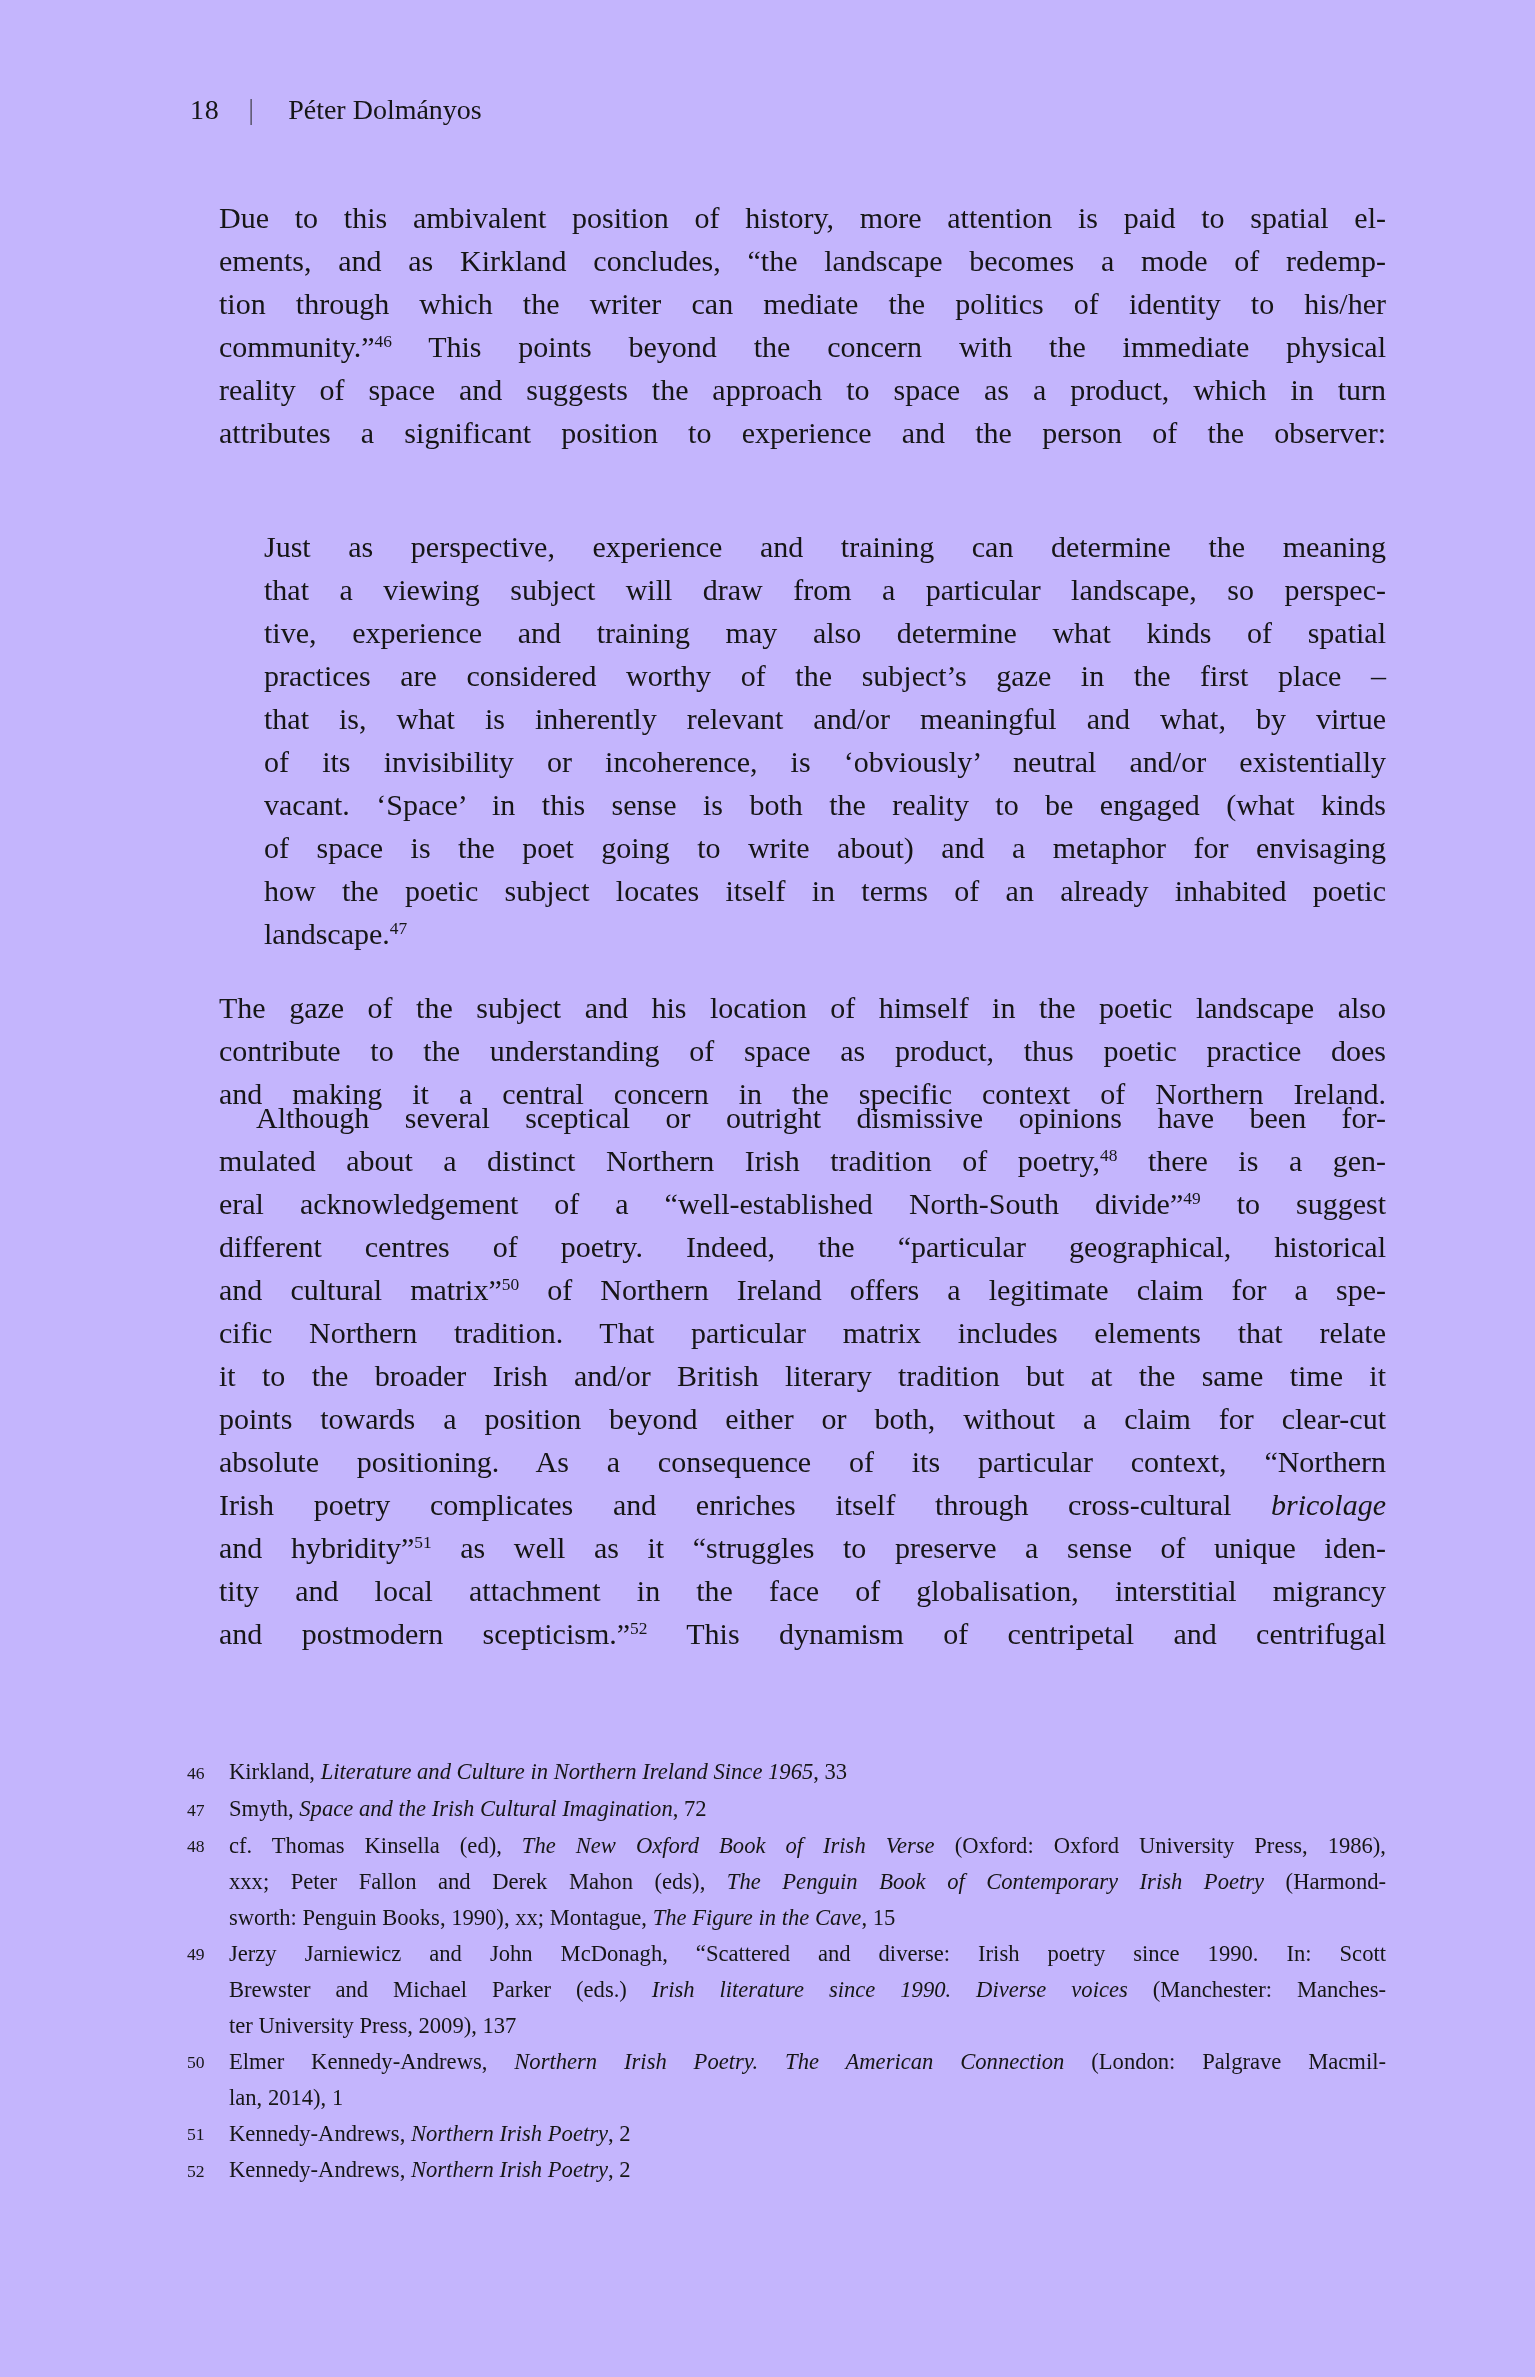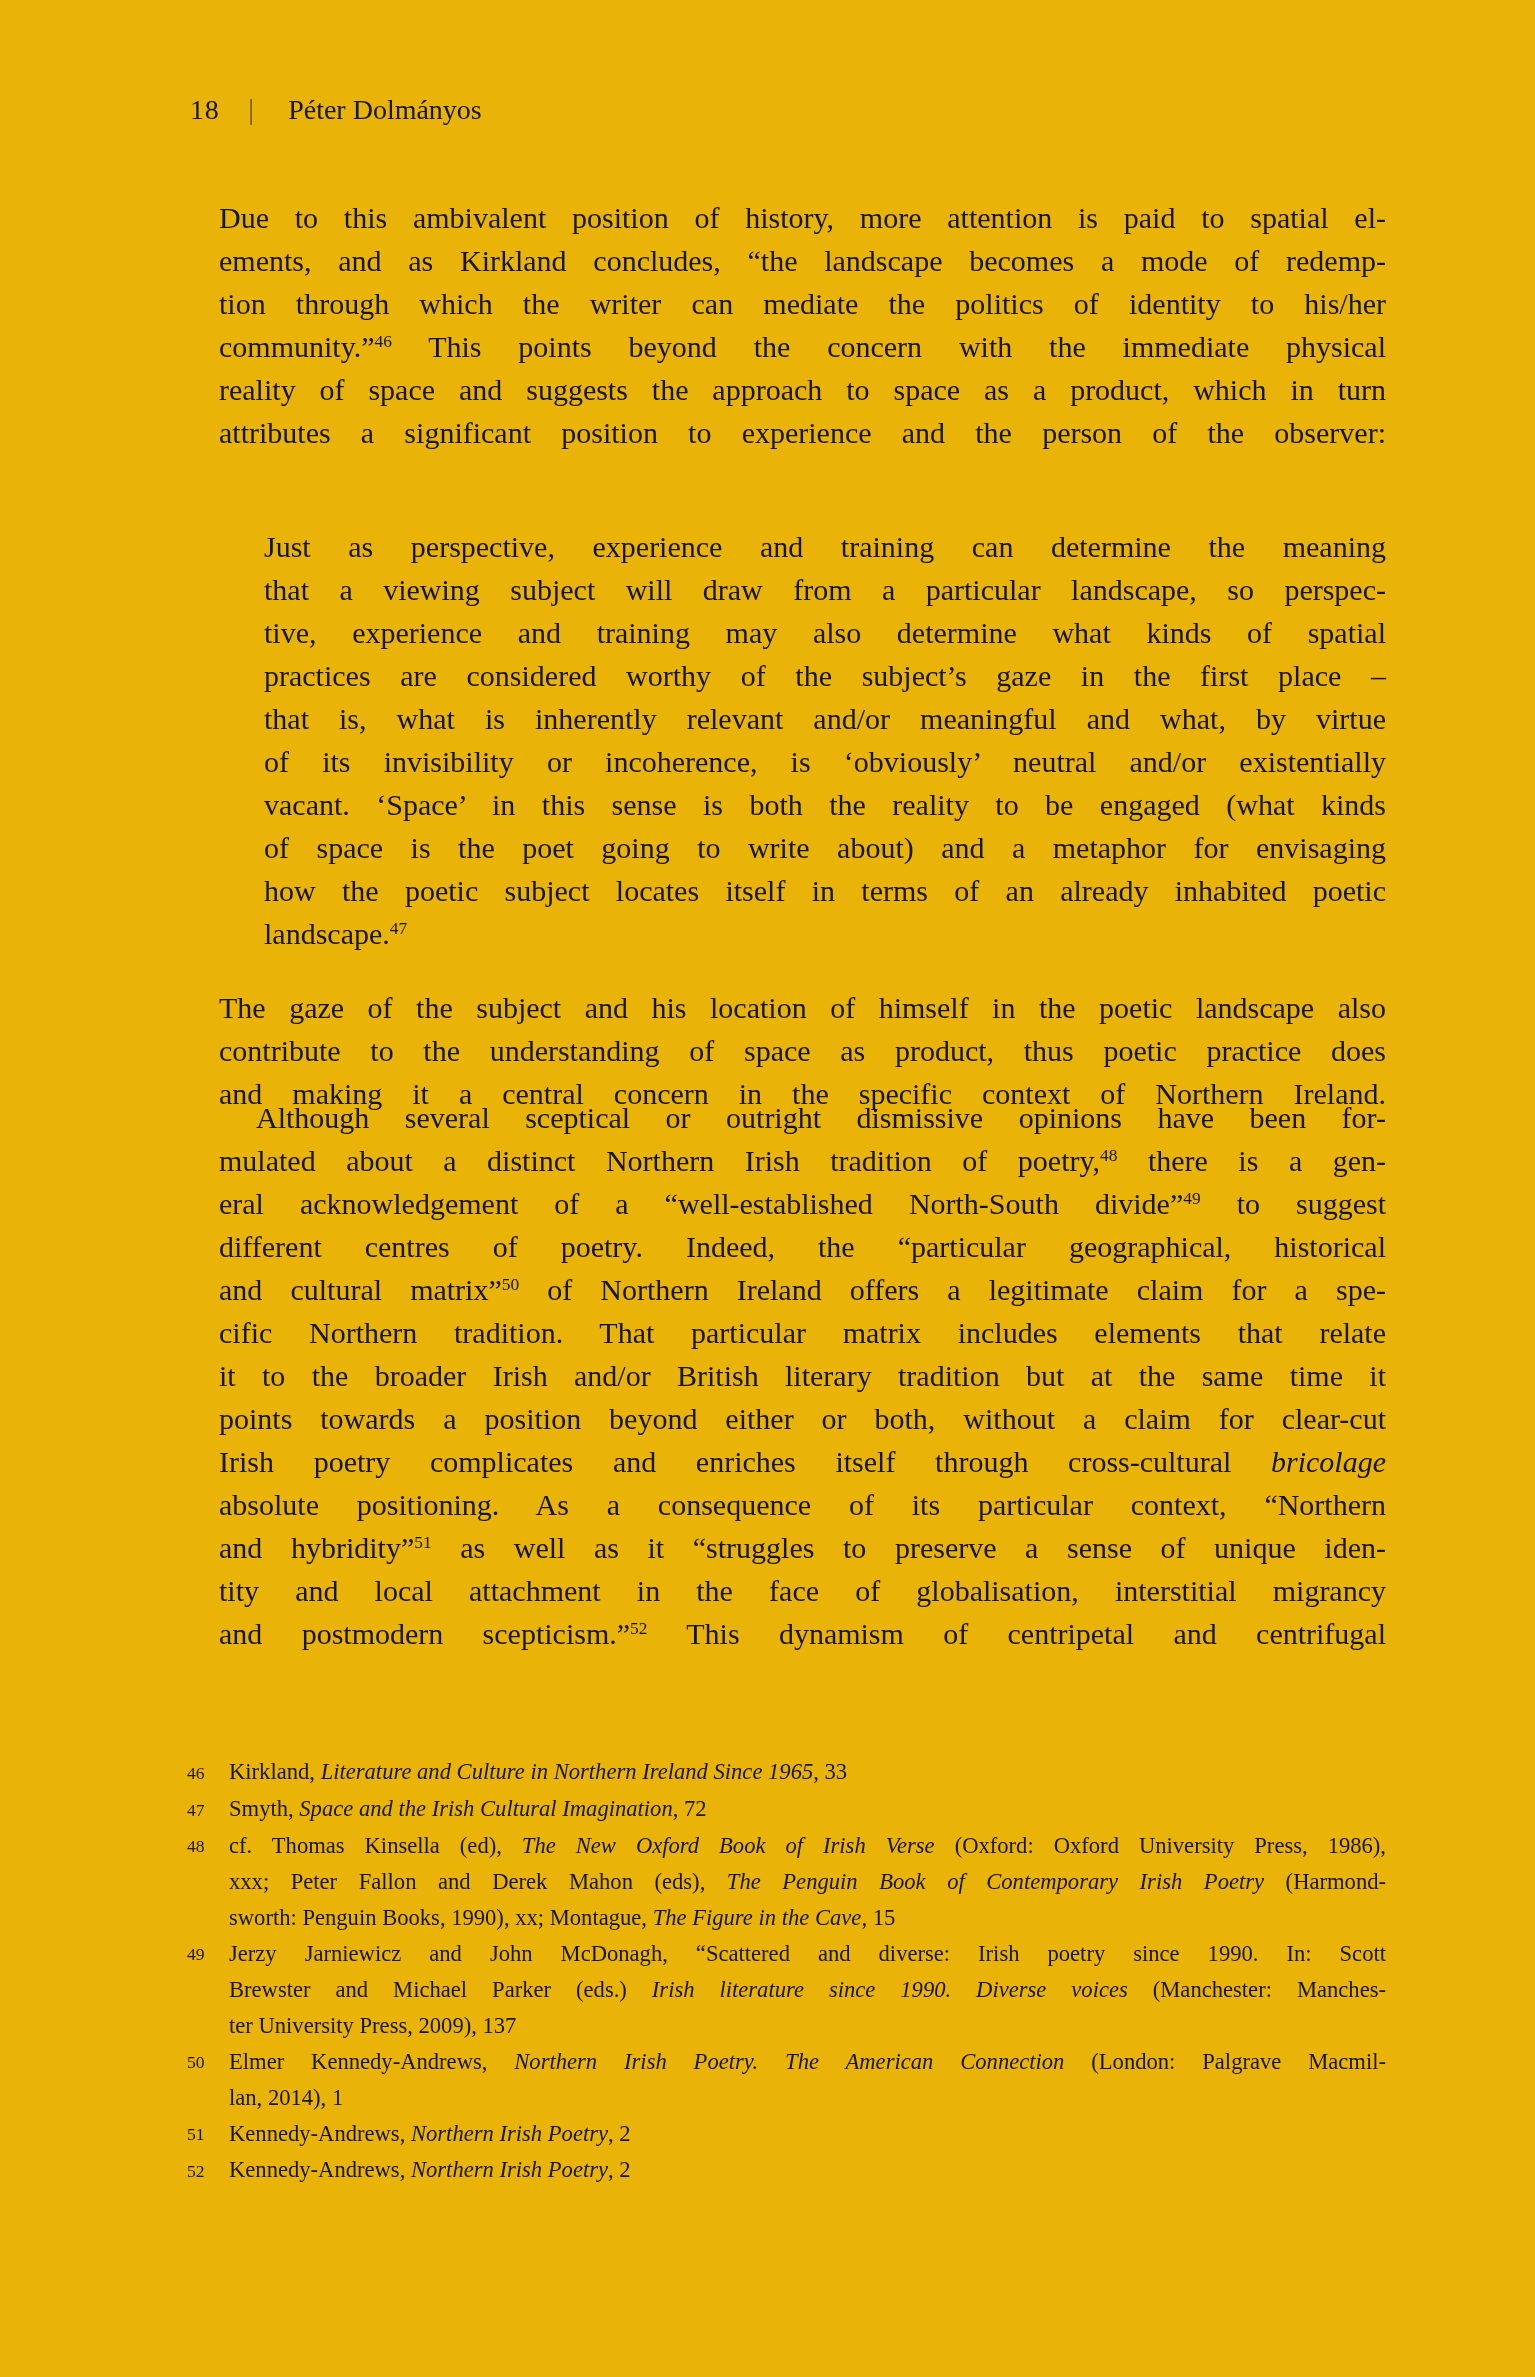--- a/index.html
+++ b/index.html
@@ -1,19 +1,19 @@
 <!DOCTYPE html>
 <html style="font-size:13.4px"><head>
 <meta charset="utf-8">
 <style>
   html,body { margin:0; padding:0; background:#e8e8e8; }
   .page {
     position:relative;
     width:1536px; height:2377px;
-    background:#eab308;
+    background:#c4b5fd;
     color:#161616;
     font-family:"Liberation Serif","DejaVu Serif",serif;
     overflow:hidden;
   }
   
   .header {
     position:absolute; top:92px; left:190px;
     font-size:28px; line-height:34px;
     white-space:nowrap;
   }
@@ -109,22 +109,22 @@
       </div>
     <div class="para p3 flush indent-first">
         <div class="line">Although several sceptical or outright dismissive opinions have been for-</div>
         <div class="line">mulated about a distinct Northern Irish tradition of poetry,<sup class="sup">48</sup> there is a gen-</div>
         <div class="line">eral acknowledgement of a “well-established North-South divide”<sup class="sup">49</sup> to suggest</div>
         <div class="line">different centres of poetry. Indeed, the “particular geographical, historical</div>
         <div class="line">and cultural matrix”<sup class="sup">50</sup> of Northern Ireland offers a legitimate claim for a spe-</div>
         <div class="line">cific Northern tradition. That particular matrix includes elements that relate</div>
         <div class="line">it to the broader Irish and/or British literary tradition but at the same time it</div>
         <div class="line">points towards a position beyond either or both, without a claim for clear-cut</div>
+        <div class="line">absolute positioning. As a consequence of its particular context, “Northern</div>
         <div class="line">Irish poetry complicates and enriches itself through cross-cultural <em>bricolage</em></div>
-        <div class="line">absolute positioning. As a consequence of its particular context, “Northern</div>
         <div class="line">and hybridity”<sup class="sup">51</sup> as well as it “struggles to preserve a sense of unique iden-</div>
         <div class="line">tity and local attachment in the face of globalisation, interstitial migrancy</div>
         <div class="line">and postmodern scepticism.”<sup class="sup">52</sup> This dynamism of centripetal and centrifugal</div>
       </div>
   </div>
 
   <div class="footnotes">
       <div class="fn">
         <div class="fn-num">46</div>
         <div class="fn-body">

